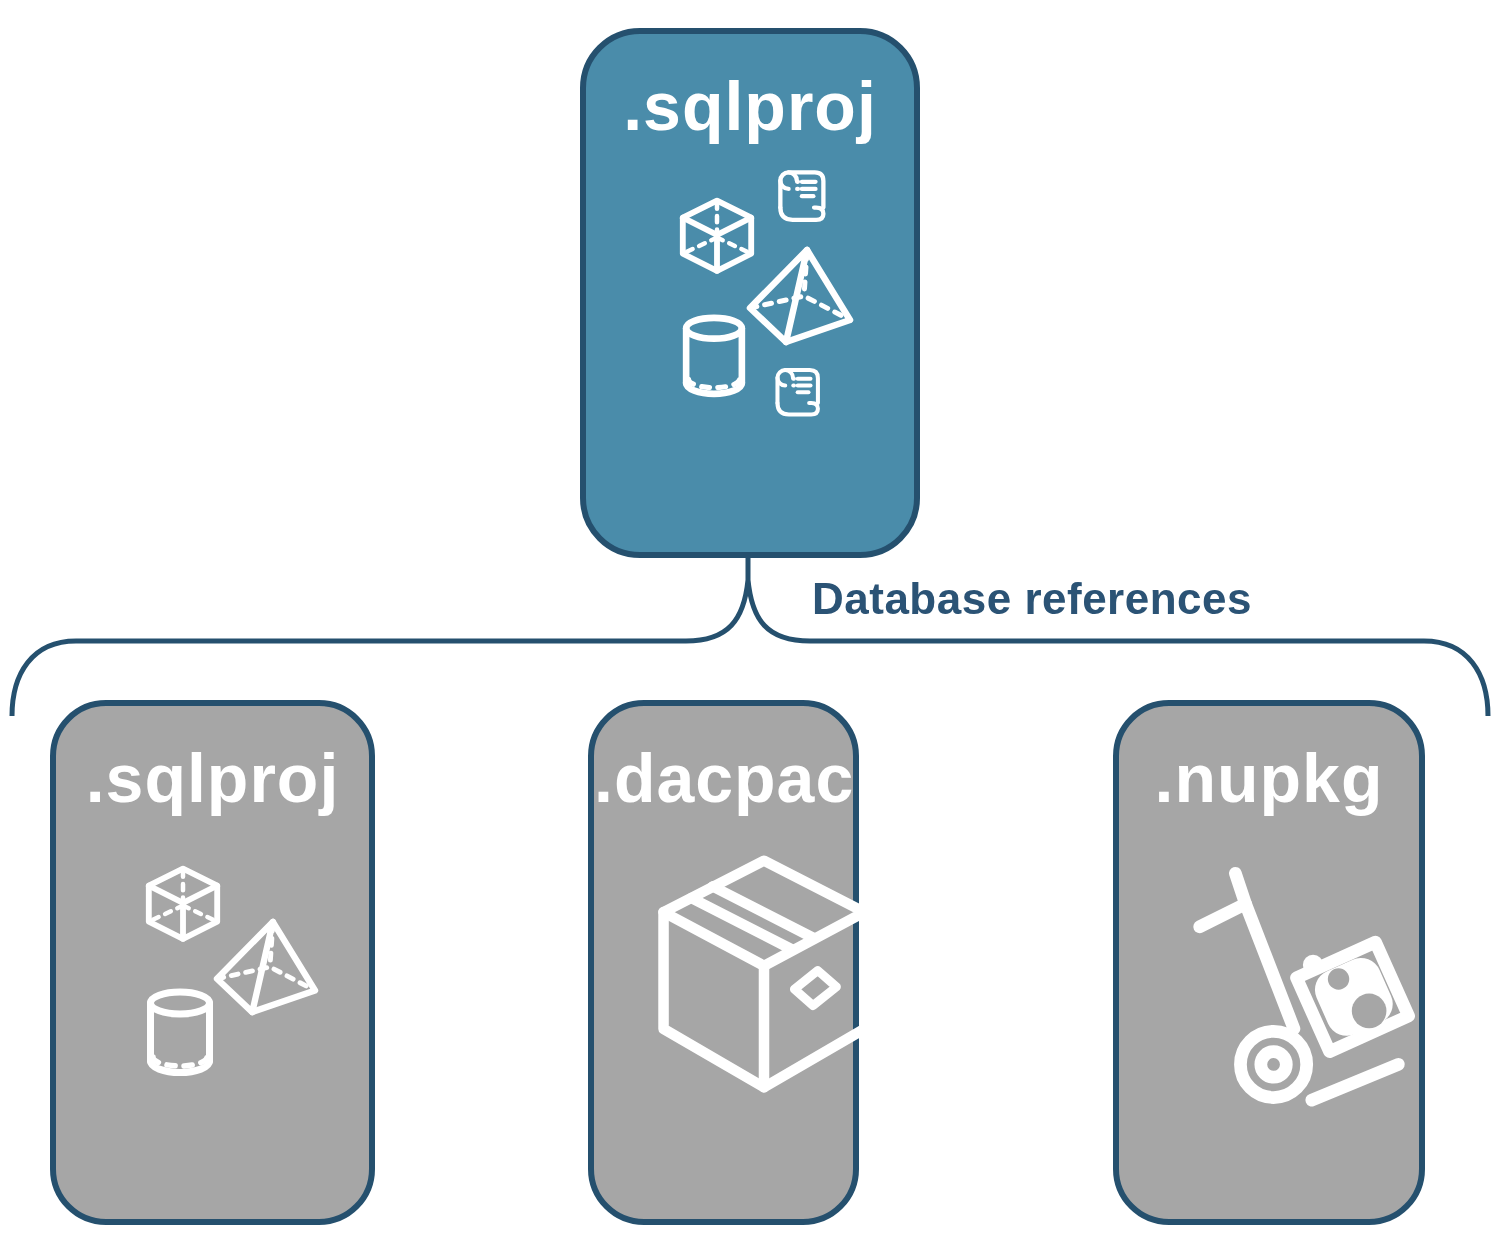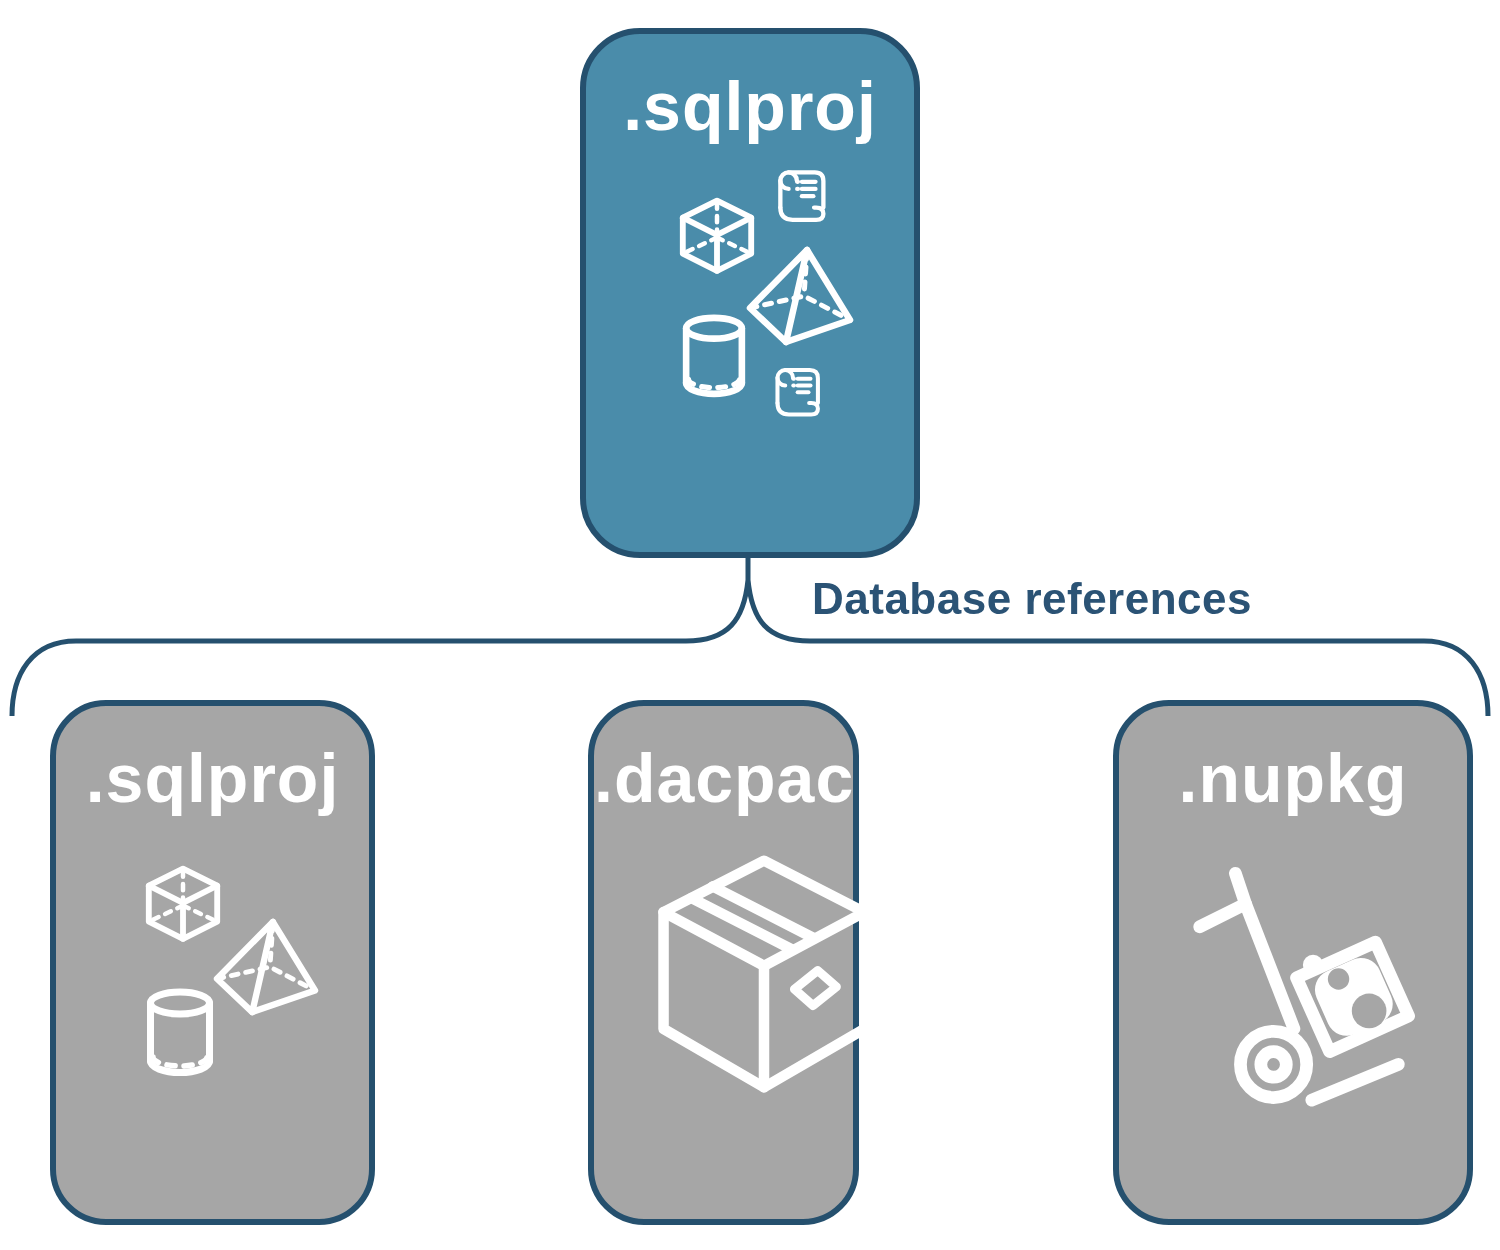--- a/index.html
+++ b/index.html
@@ -5,21 +5,21 @@
   html,body{margin:0;padding:0;background:#fff;}
   .canvas{
     position:relative;width:1500px;height:1250px;background:#fff;
     font-family:"Liberation Sans",sans-serif;overflow:hidden;
   }
   .card{position:absolute;box-sizing:border-box;border:6px solid var(--border,#25506e);}
   .card-root{left:580px;top:28px;width:340px;height:530px;border-radius:60px;background:var(--accent,#4a8caa);}
   .card-child{top:700px;height:525px;border-radius:56px;background:var(--card,#a6a6a6);}
   .card-pos-left{left:50px;width:325px;}
   .card-pos-mid{left:580px;width:271px;margin-left:8px;}
-  .card-pos-right{left:1113px;width:360px;}
+  .card-pos-right{left:1113px;width:312px;}
   .card-label{
     color:var(--icon,#fff);font-weight:bold;font-size:68px;line-height:1;
     text-align:center;margin-top:38px;letter-spacing:1px;
   }
   .connector-label{
     position:absolute;left:812px;top:576px;font-size:44px;line-height:1.05;
     font-weight:bold;color:var(--label,#2b5375);letter-spacing:.5px;white-space:nowrap;
   }
   .icon{position:absolute;}
   .brace{position:absolute;left:0;top:0;}

